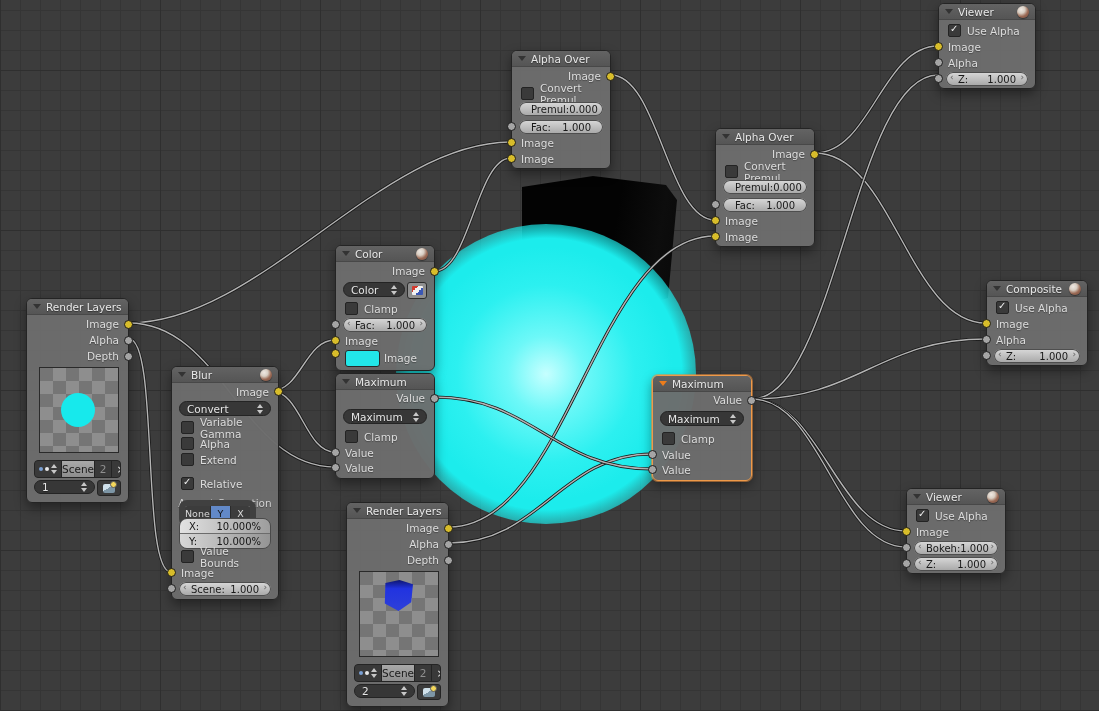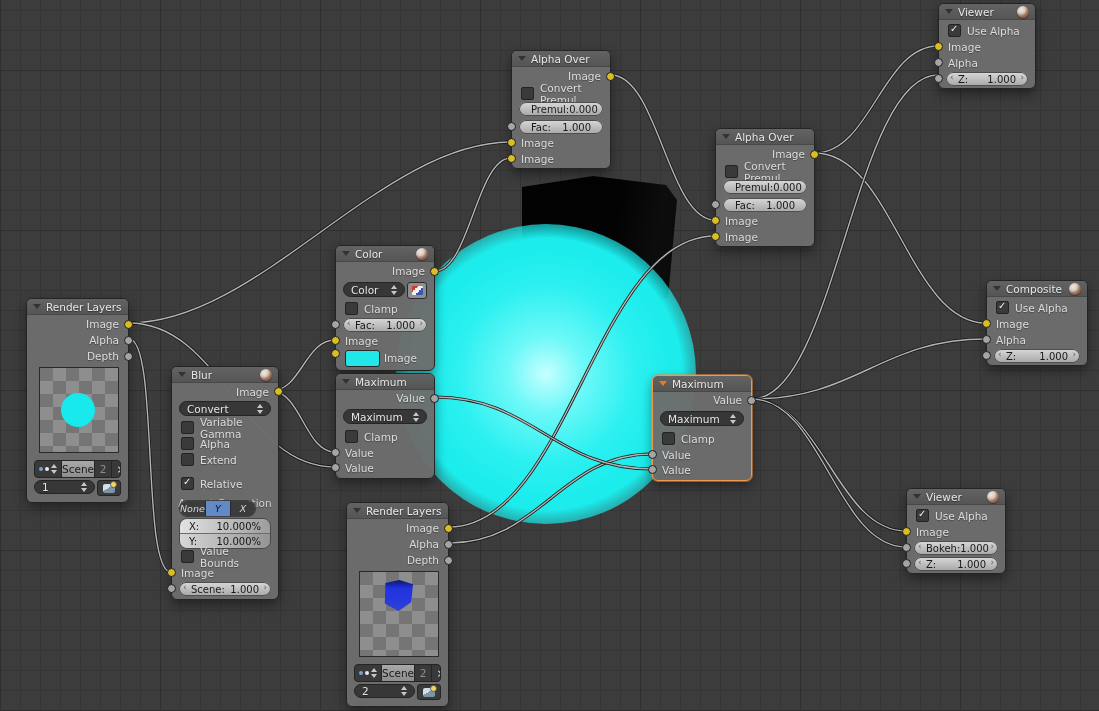--- a/index.html
+++ b/index.html
@@ -50,21 +50,21 @@
   .pill.ch::after{content:"›";position:absolute;right:4px;color:#5e5e5e;font-size:9px;top:0;}
   .dd{position:absolute;left:7px;right:7px;height:15px;background:#373737;border:1px solid #242424;border-radius:8px;
     color:#e6e6e6;display:flex;align-items:center;justify-content:space-between;padding:0 7px;box-sizing:border-box;
     text-shadow:0 1px 1px rgba(0,0,0,.4);}
   .ud{display:flex;flex-direction:column;gap:2px;}
   .tu{width:0;height:0;border-left:3px solid transparent;border-right:3px solid transparent;border-bottom:4px solid #c8c8c8;}
   .td{width:0;height:0;border-left:3px solid transparent;border-right:3px solid transparent;border-top:4px solid #c8c8c8;}
   .chkrow{position:absolute;left:0;right:0;height:13px;display:flex;align-items:center;gap:6px;padding:0 9px;}
   .chk{width:11px;height:11px;background:#3a3a3a;border:1px solid #232323;border-radius:2px;position:relative;flex:none;}
   .chk.on::after{content:"✓";position:absolute;left:1px;top:-2px;color:#eee;font-size:10px;}
-  .seg{position:absolute;left:7px;right:22px;height:15px;display:flex;border:1px solid #404040;border-radius:8px;overflow:hidden;font-style:italic;}
+  .seg{position:absolute;left:7px;right:22px;height:15px;display:flex;border:6px solid #404040;border-radius:8px;overflow:hidden;}
   .seg>div{flex:1;background:#3c3c3c;color:#d8d8d8;text-align:center;line-height:15px;font-size:9.5px;border-left:1px solid #2b2b2b;}
   .seg>div:first-child{border-left:none;}
   .seg>div.on{background:#6289c8;color:#101010;}
   .fgrp{position:absolute;left:7px;right:7px;border:1px solid #4a4a4a;border-radius:8px;overflow:hidden;}
   .field{height:14px;background:linear-gradient(90deg,#e2e2e2,#9d9d9d);color:#161616;
     display:flex;align-items:center;justify-content:space-between;padding:0 9px;font-size:10px;}
   .field+.field{border-top:1px solid #6c6c6c;background:linear-gradient(90deg,#d7d7d7,#949494);}
   .preview{position:absolute;left:12px;width:78px;height:84px;border:1px solid #2a2a2a;
     background:repeating-conic-gradient(#8e8e8e 0% 25%,#757575 0% 50%) 0 0/26px 26px;}
   .pv-circle{position:absolute;left:21px;top:25px;width:34px;height:34px;border-radius:50%;background:#17e9ec;}

